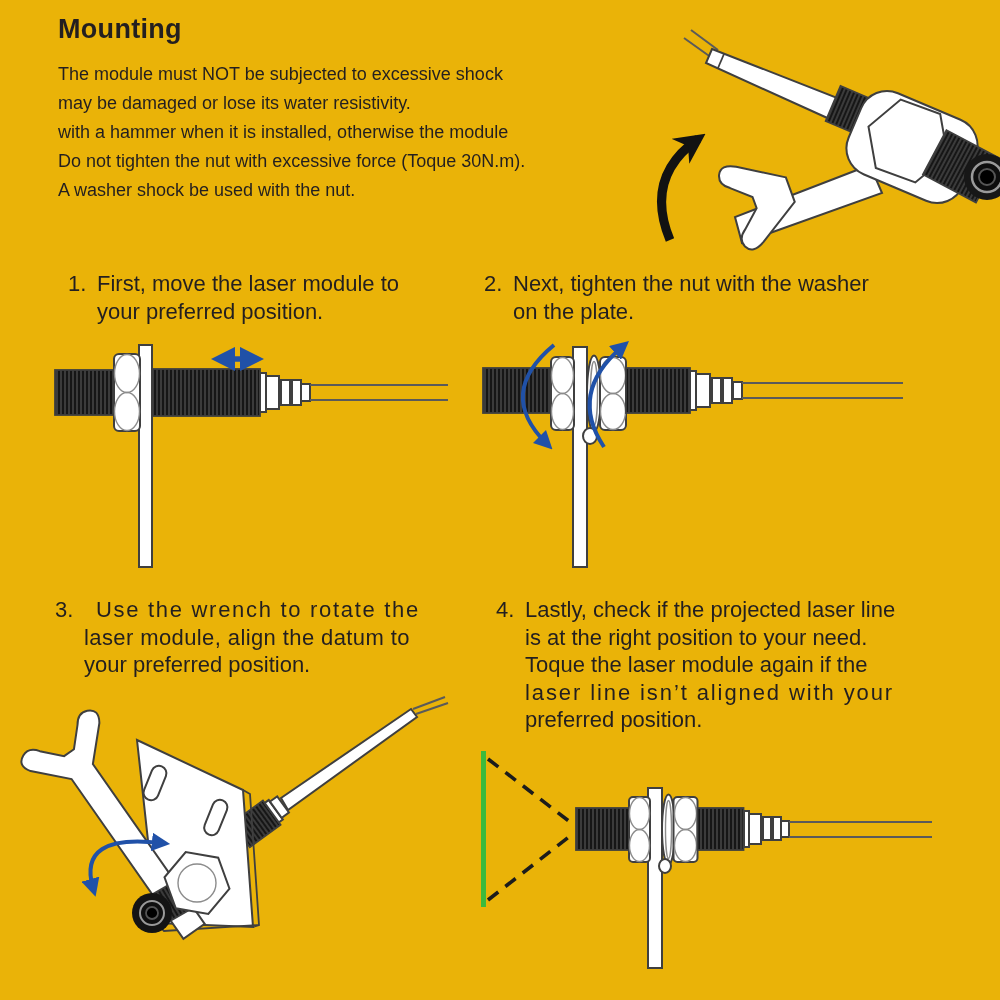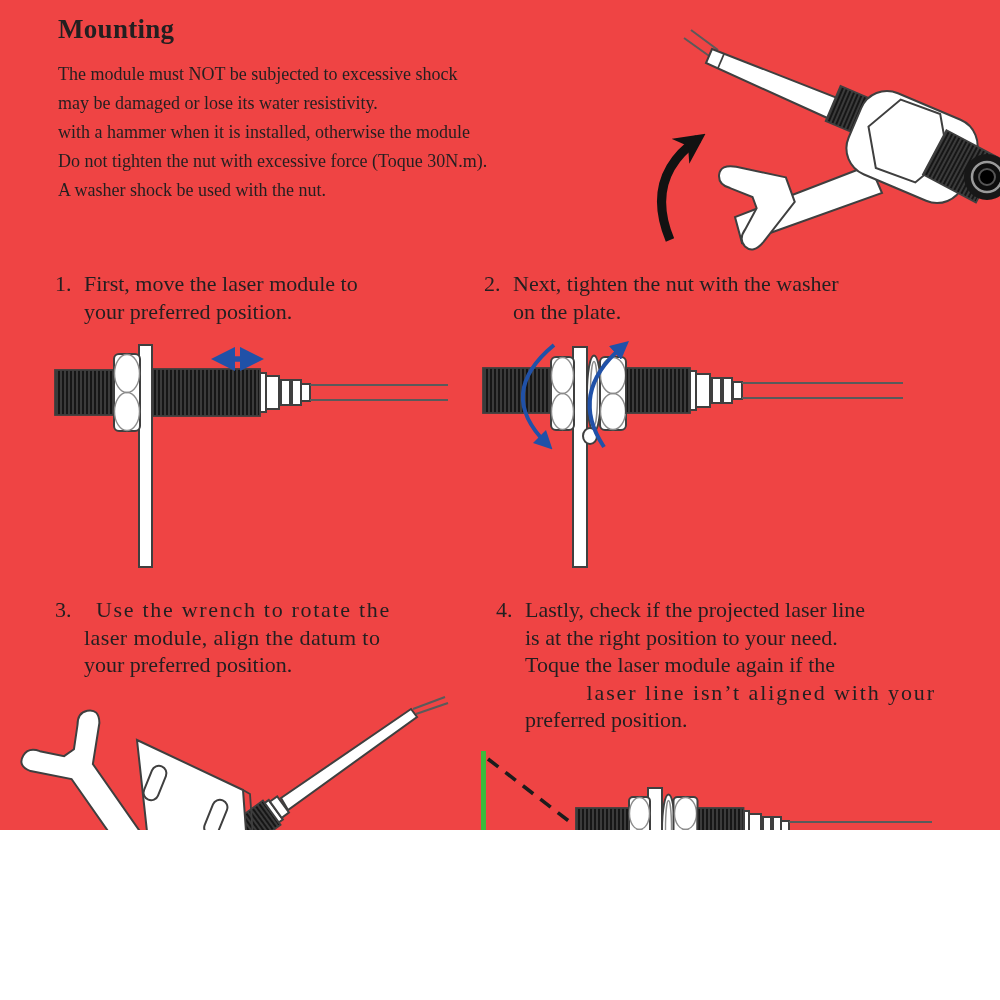--- a/index.html
+++ b/index.html
@@ -1,29 +1,29 @@
 <!DOCTYPE html>
 <html style="--accent-blue: #2051a8; --laser-green: #3cba3c; --ink: #3f3f3f; --text-ink: #231f20;"><head>
 <meta charset="utf-8">
 <style>
   html,body{margin:0;padding:0;background:#fff;}
-  .page{position:relative;width:1000px;height:830px;background:#ef4444;overflow:hidden;
-        font-family:Liberation Serif, serif;color:var(--text-ink,#231f20);}
+  .page{position:relative;width:1000px;height:1000px;background:#eab308;overflow:hidden;
+        font-family:Liberation Sans, sans-serif;color:var(--text-ink,#231f20);}
   .title{position:absolute;left:58px;top:14px;margin:0;font-size:27px;font-weight:bold;letter-spacing:.3px;}
   .intro{position:absolute;left:58px;top:60px;font-size:18px;line-height:29px;}
   .step{position:absolute;font-size:22px;line-height:27.5px;}
-  .s1{left:55px;top:270px;width:380px;}
+  .s1{left:68px;top:270px;width:380px;}
   .s2{left:484px;top:270px;width:450px;}
   .s3{left:55px;top:596px;width:380px;}
   .s4{left:496px;top:596px;width:440px;}
   .num{display:inline-block;width:29px;}
   .cont{margin-left:29px;}
   .sp1{letter-spacing:1.7px;margin-left:12px;}
   .sp2{letter-spacing:.4px;}
-  .sp3{letter-spacing:1.9px;text-align:right;}
+  .sp3{letter-spacing:1.9px;}
   .illo{position:absolute;}
   #illo-a{left:650px;top:5px;width:350px;height:250px;}
   #illo-b{left:30px;top:340px;width:420px;height:240px;}
   #illo-c{left:470px;top:335px;width:500px;height:240px;}
   #illo-d{left:15px;top:695px;width:440px;height:300px;}
   #illo-e{left:470px;top:740px;width:470px;height:250px;}
   .wh{fill:#fff;stroke:var(--ink,#3f3f3f);stroke-width:2;}
   .fct{fill:none;stroke:#8c8c8c;stroke-width:1.4;}
   .cab{stroke:#5a5a5a;stroke-width:2;fill:none;}
   .ln{stroke:var(--ink,#3f3f3f);stroke-width:1.8;fill:none;}

